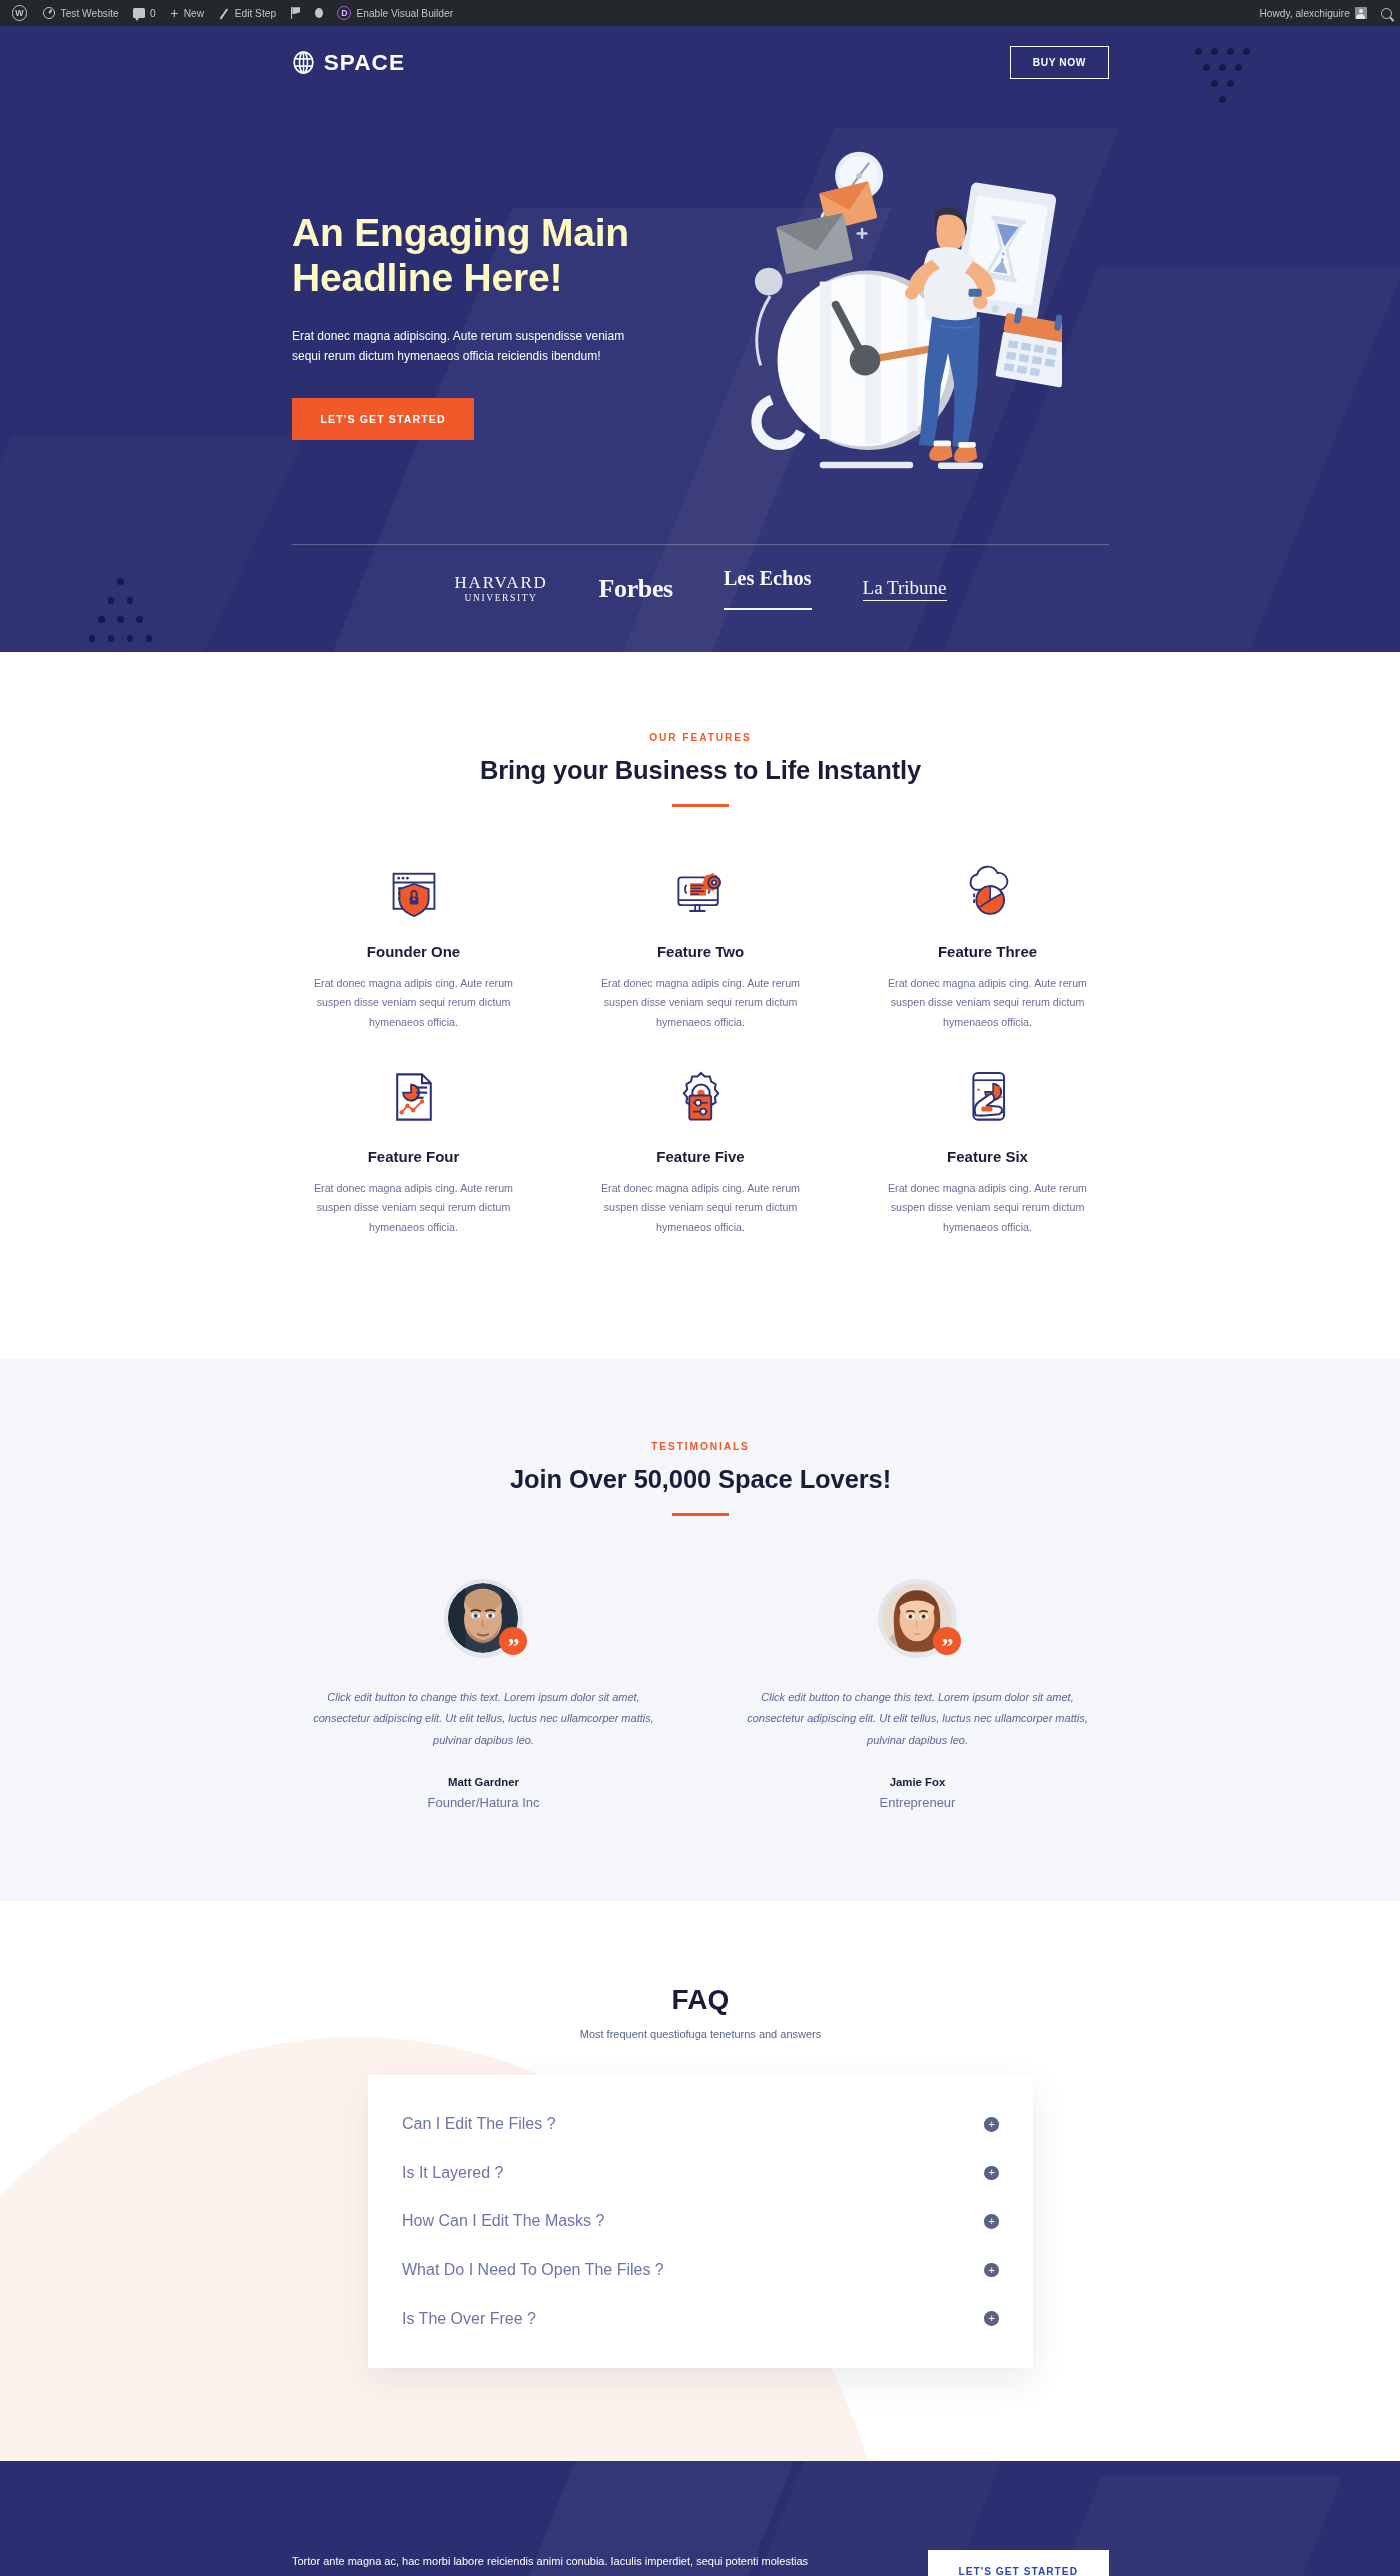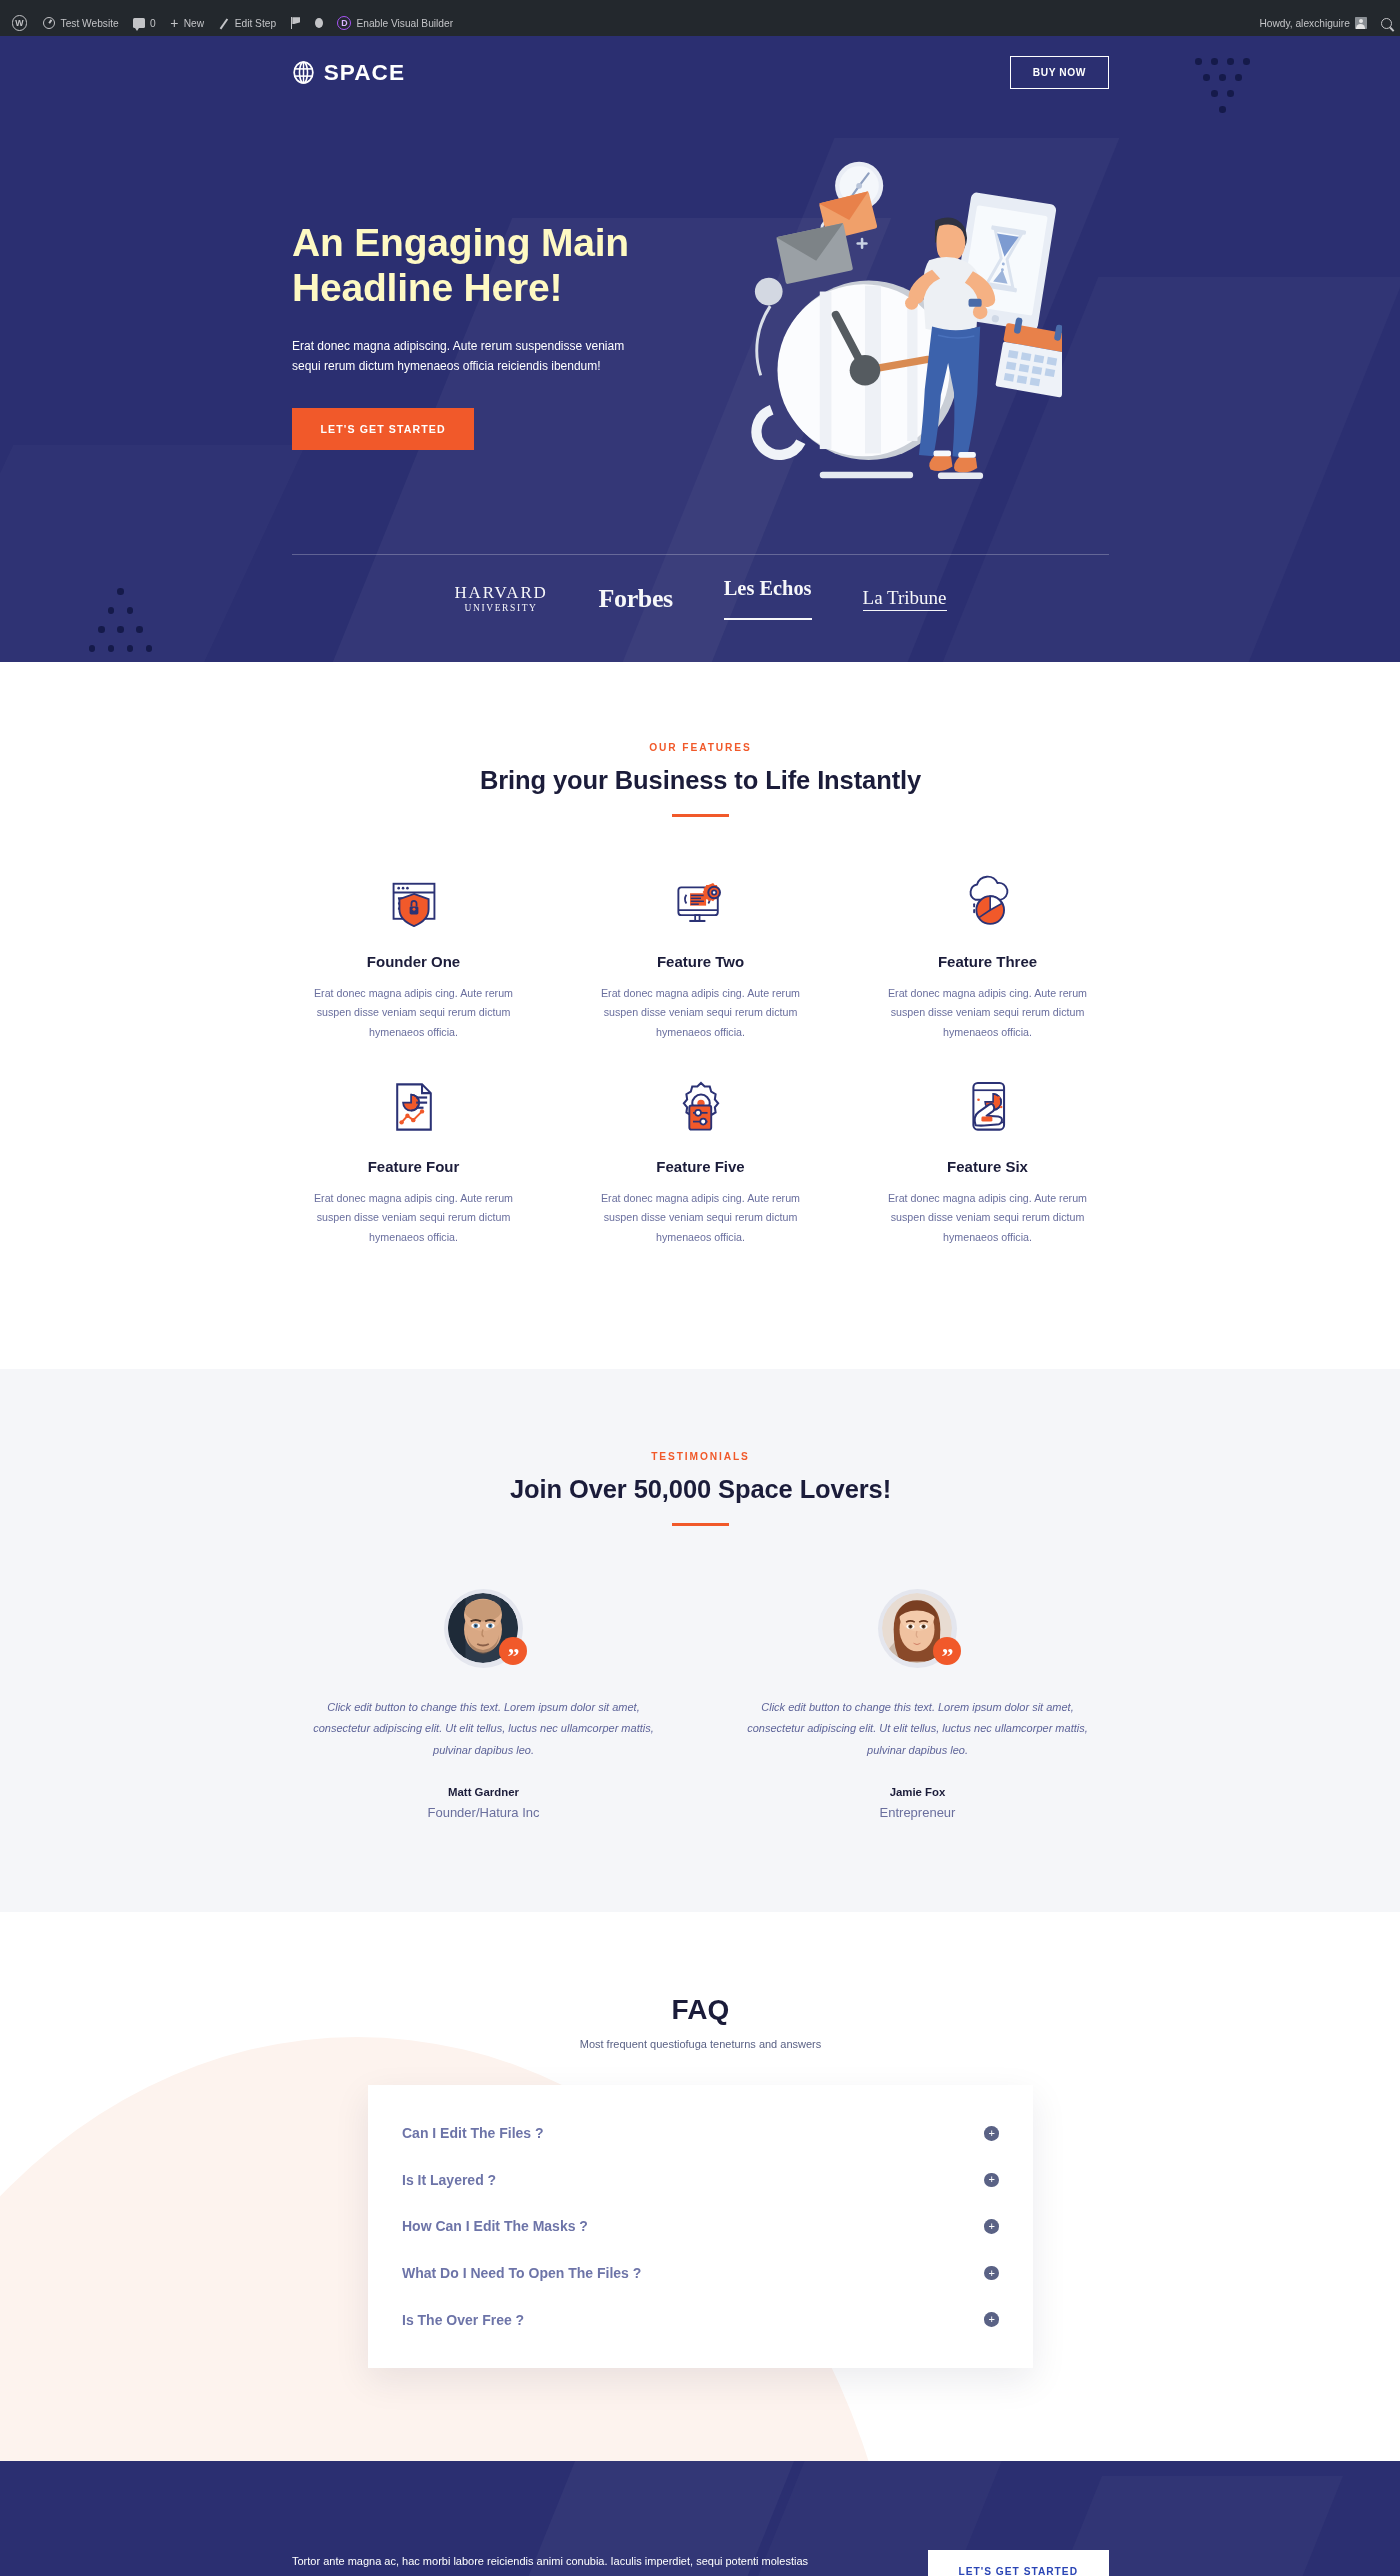--- a/index.html
+++ b/index.html
@@ -6,25 +6,25 @@
   html, body { width: 1401px; }
   body {
     font-family: "Liberation Sans", sans-serif;
     background: #ffffff;
     width: 1401px;
     overflow-x: hidden;
   }
 
   
   .wp-adminbar {
-    height: 36px;
+    height: 26px;
     background: #23282d;
     color: #c3c4c7;
     display: flex;
-    align-items: flex-end;
+    align-items: center;
     font-size: 10.2px;
     padding: 0 1.5px;
     position: relative;
     z-index: 100;
   }
   .ab-item {
     display: flex;
     align-items: center;
     gap: 5.1px;
     padding: 0 7.3px;
@@ -322,21 +322,21 @@
   .faq-card {
     width: 665px; margin: 35px auto 0;
     background: #ffffff;
     box-shadow: 0 11.7px 34px rgba(27,28,58,0.085);
     padding: 25px 34px 25px 34px;
   }
   .faq-row {
     display: flex; align-items: center; justify-content: space-between;
     padding: 15.3px 0;
   }
-  .faq-q { color: #6d74a8; font-size: 14px; font-weight: bold; }
+  .faq-q { color: #6d74a8; font-size: 16px; }
   .faq-plus {
     width: 14.6px; height: 14.6px; border-radius: 50%;
     background: #5a6285; color: #fff;
     display: flex; align-items: center; justify-content: center;
     font-size: 11px; line-height: 1; font-weight: 400;
     flex: none; cursor: pointer;
   }
 
   
   .cta-sec {

